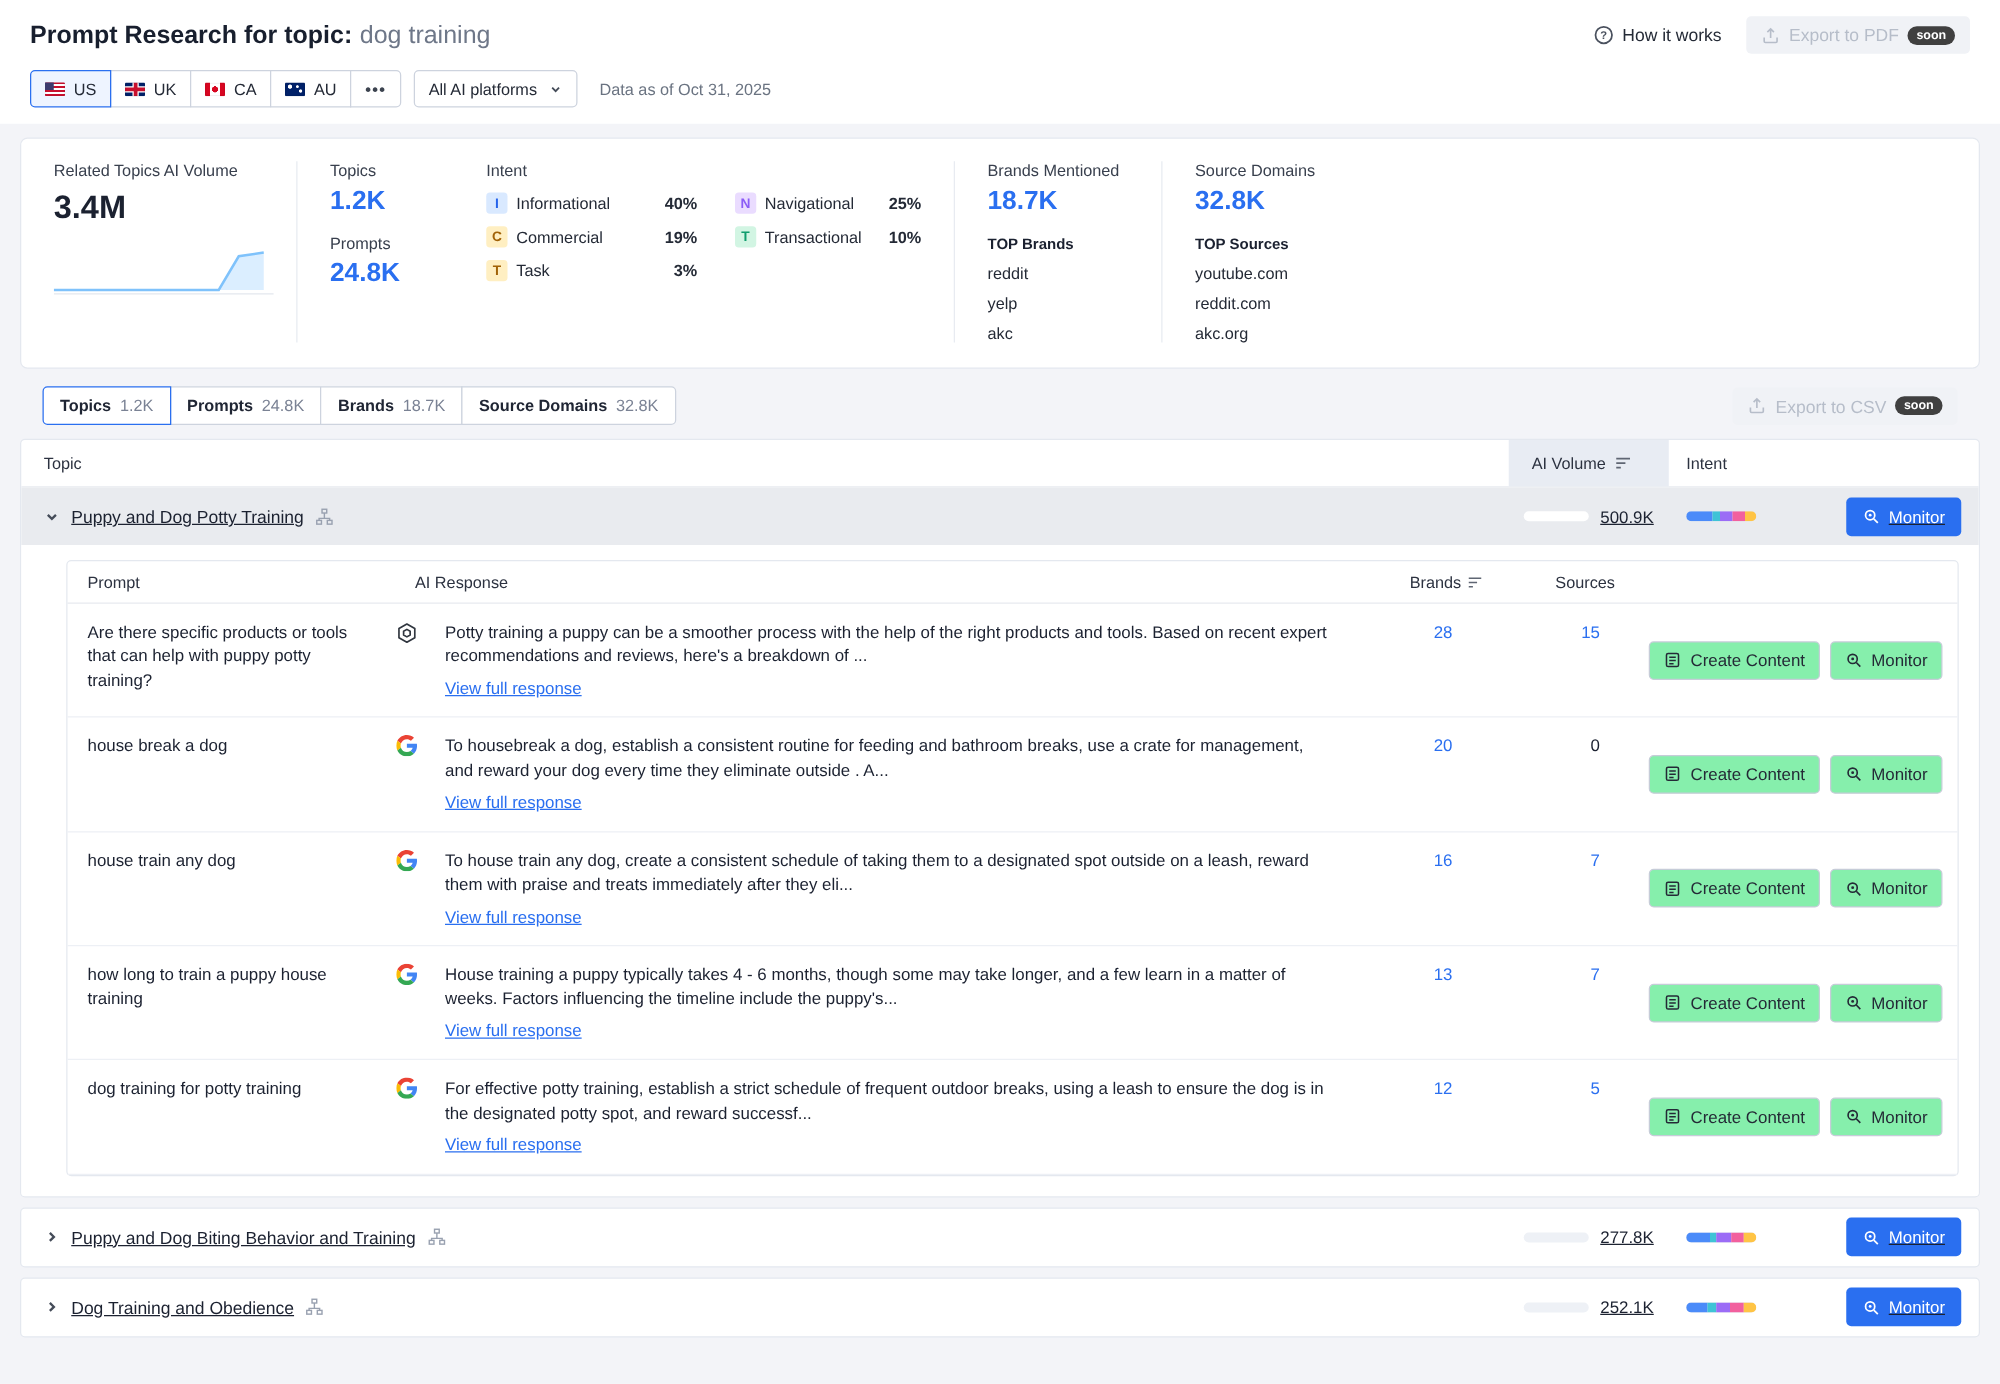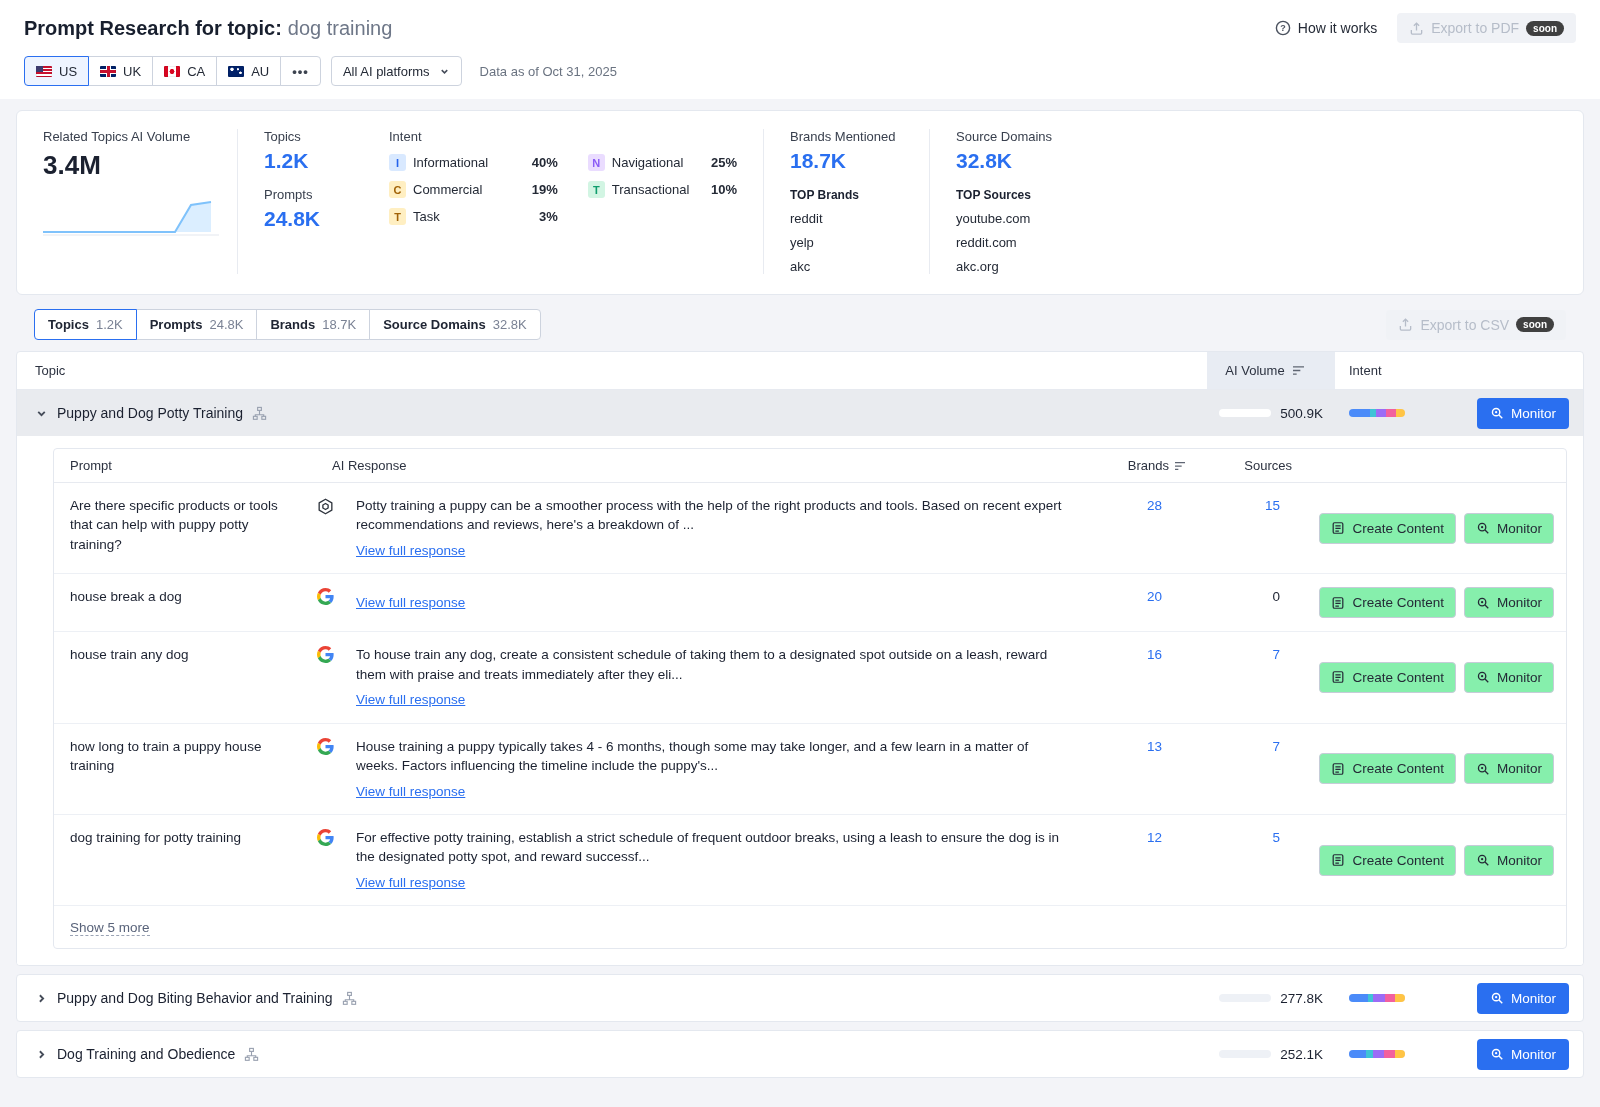--- a/index.html
+++ b/index.html
@@ -84,21 +84,21 @@
   .tab .t-count { color:#7a8294; margin-left:7px; }
   .tab.selected { border-color:#2a6ff0; z-index:2; }
 
   
   .main-card { margin:0 16px; background:#fff; border:1px solid #e4e8ef; border-radius:4px; overflow:hidden; }
   .thead { display:flex; align-items:stretch; height:38px; border-bottom:1px solid #e7eaf0; font-size:13px; color:#2c3240; }
   .th-topic { flex:1; display:flex; align-items:center; padding-left:18px; }
   .th-vol { width:128px; background:#e8ecf3; display:flex; align-items:center; justify-content:center; gap:7px; padding-right:12px; cursor:pointer; }
   .th-intent { width:248px; display:flex; align-items:center; padding-left:14px; }
 
-  .trow { display:flex; align-items:center; height:46px; width:100%; }
+  .trow { display:flex; align-items:center; height:46px; width:100%;text-decoration:underline; }
   .trow.expanded { background:#e9ebef; }
   .chev { width:16px; height:16px; margin:0 8px 0 16px; display:inline-flex; align-items:center; justify-content:center; cursor:pointer; flex:none; }
   .tname { font-size:14px; color:#1b2130; }
   .sitemap-ic { margin-left:9px; display:inline-flex; }
   .t-spacer { flex:1; }
   .vol-cell { width:128px; display:flex; align-items:center; justify-content:flex-end; gap:9px; padding-right:12px; flex:none; }
   .vol-bar { width:52px; height:8px; border-radius:4px; background:#eef1f6; }
   .trow.expanded .vol-bar { background:#fff; }
   .vol-num { font-size:13.5px; color:#1b2130; }
   .intent-cell { width:248px; display:flex; align-items:center; padding-left:14px; flex:none; }
@@ -432,20 +432,21 @@
             <span class="eng google">
               <svg width="17" height="17" viewBox="0 0 48 48">
                   <path fill="#EA4335" d="M24 9.5c3.54 0 6.71 1.22 9.21 3.6l6.85-6.85C35.9 2.38 30.47 0 24 0 14.62 0 6.51 5.38 2.56 13.22l7.98 6.19C12.43 13.72 17.74 9.5 24 9.5z"></path>
                   <path fill="#4285F4" d="M46.98 24.55c0-1.57-.15-3.09-.38-4.55H24v9.02h12.94c-.58 2.96-2.26 5.48-4.78 7.18l7.73 6c4.51-4.18 7.09-10.36 7.09-17.65z"></path>
                   <path fill="#FBBC05" d="M10.53 28.59c-.48-1.45-.76-2.99-.76-4.59s.27-3.14.76-4.59l-7.98-6.19C.92 16.46 0 20.12 0 24c0 3.88.92 7.54 2.56 10.78l7.97-6.19z"></path>
                   <path fill="#34A853" d="M24 48c6.48 0 11.93-2.13 15.89-5.81l-7.73-6c-2.15 1.45-4.92 2.3-8.16 2.3-6.26 0-11.57-4.22-13.47-9.91l-7.98 6.19C6.51 42.62 14.62 48 24 48z"></path>
                 </svg>
             </span>
           </div>
           <div class="sp-response">
+            <span class="resp-text">To housebreak a dog, establish a consistent routine for feeding and bathroom breaks, use a crate for management, and reward your dog every time they eliminate outside . A...</span>
             <a class="view-link">View full response</a>
           </div>
           <div class="sp-brands">
               <a class="num-link">20</a>
             </div>
           <div class="sp-sources"><a class="num-link" data-muted="true">0</a></div>
           <div class="sp-actions">
             <button class="btn-outline">
               <span>
                   <svg width="14" height="14" viewBox="0 0 16 16" fill="none" stroke="currentColor" stroke-width="1.4">
@@ -593,23 +594,20 @@
                     <circle cx="7" cy="7" r="4.2"></circle>
                     <circle cx="7" cy="7" r="1.3" fill="currentColor" stroke="none"></circle>
                     <path d="M10.3 10.3L14 14"></path>
                   </svg>
                 </span>
               <span>Monitor</span>
             </button>
           </div>
         </div>
 
-        <div class="show-more-row">
-          <a class="show-more-link">Show 5 more</a>
-        </div>
       </div>
     </div>
   </section>
 
   <section class="topic-card">
     <div class="trow">
       <span class="chev">
         <svg width="13" height="13" viewBox="0 0 12 12">
             <path d="M4.5 3l3 3-3 3" stroke="#454c59" fill="none" stroke-width="1.7"></path>
           </svg>

